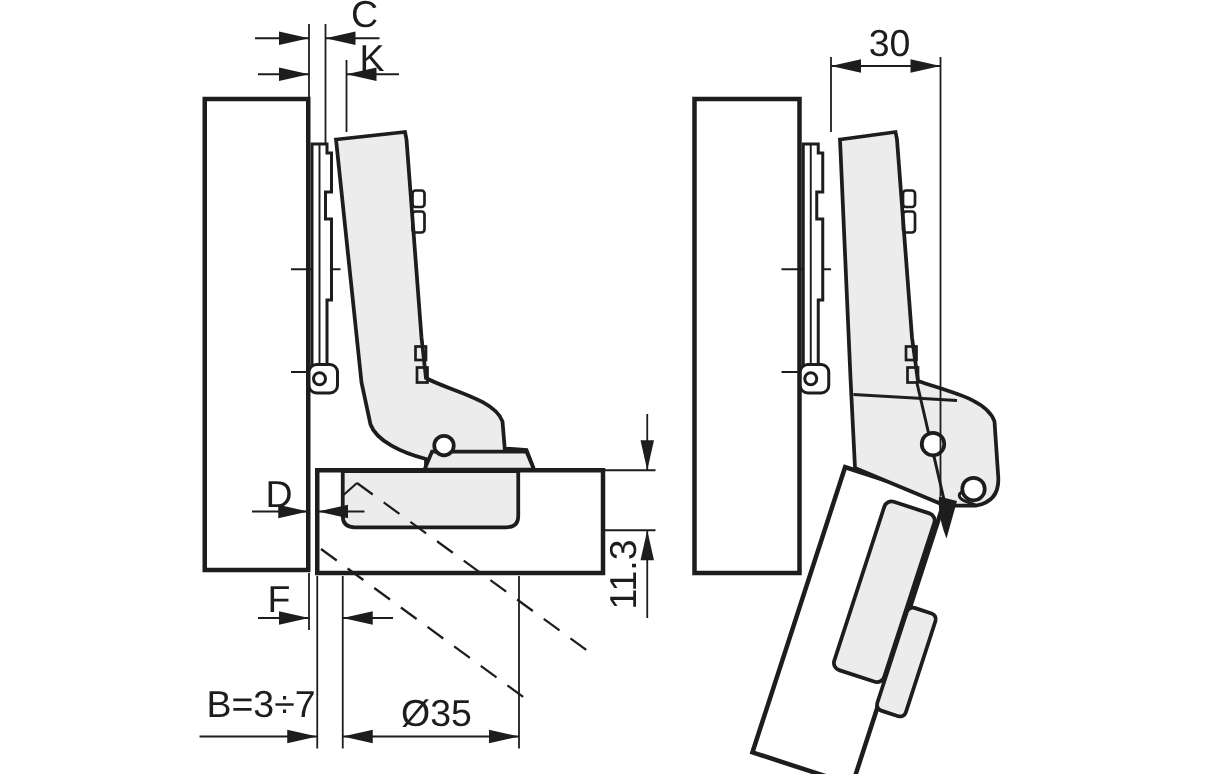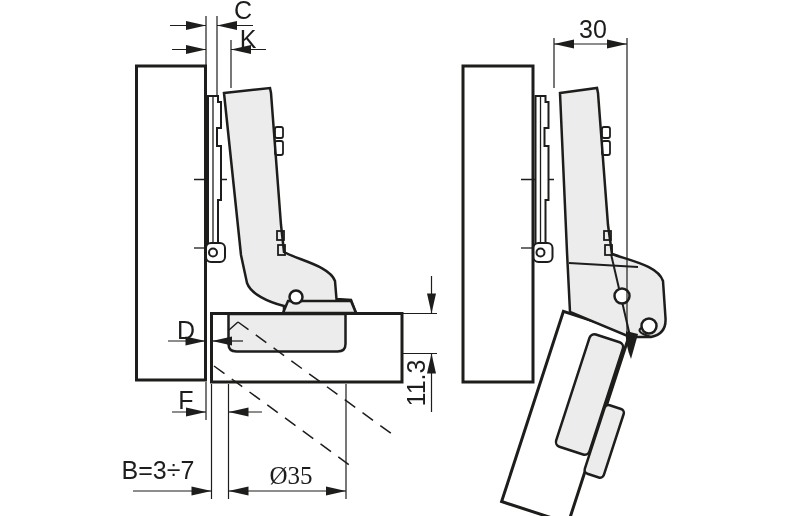--- a/index.html
+++ b/index.html
@@ -160,16 +160,16 @@
     </g>
   </g>
 </svg>
 
 <span class="dim-label" style="left:228px;top:-3px;width:30px;">C</span>
 <span class="dim-label" style="left:233px;top:26px;width:30px;">K</span>
 <span class="dim-label" style="left:568px;top:16px;width:50px;">30</span>
 <span class="dim-label" style="left:171px;top:317px;width:30px;">D</span>
 <span class="dim-label" style="left:171px;top:387px;width:30px;">F</span>
 <span class="dim-label rot" style="left:387px;top:370px;width:58px;">11.3</span>
-<span class="dim-label" style="left:108px;top:457px;width:100px;">B=3÷7</span>
-<span class="dim-label" style="left:256px;top:463px;width:70px;font-family:Liberation Serif, serif;">Ø35</span>
+<span class="dim-label" style="left:124px;top:457px;width:100px;">B=3÷7</span>
+<span class="dim-label" style="left:256px;top:463px;width:70px;">Ø35</span>
 
 </div>
 
 </body></html>

